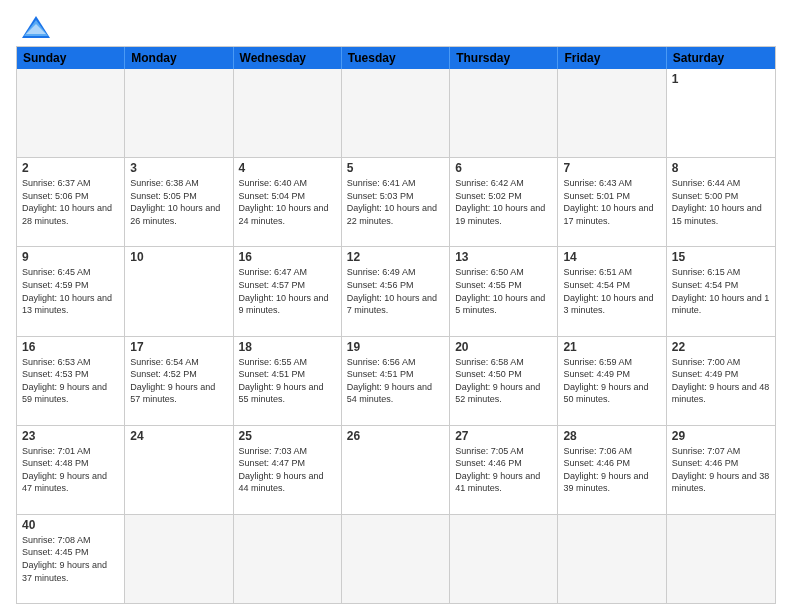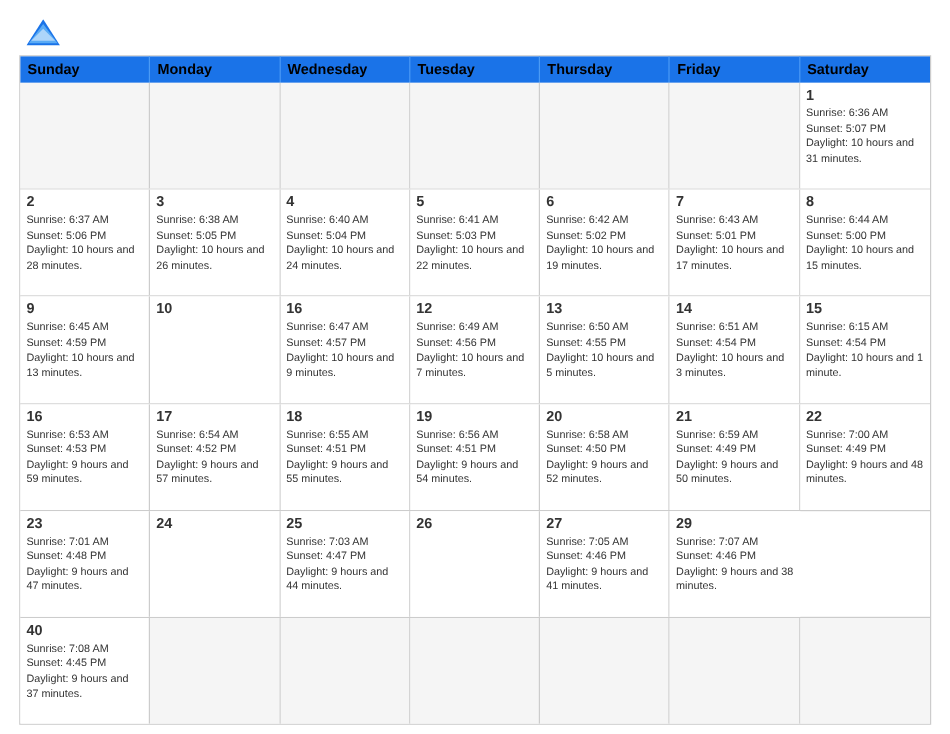--- a/index.html
+++ b/index.html
@@ -140,23 +140,20 @@
     <div class="cal-body">
     <div class="cal-row">
           <div class="cal-cell empty"></div>
           <div class="cal-cell empty"></div>
           <div class="cal-cell empty"></div>
           <div class="cal-cell empty"></div>
           <div class="cal-cell empty"></div>
           <div class="cal-cell empty"></div>
           <div class="cal-cell">
             <span class="day-num">1</span>
-            <div class="cell-info">Sunrise: 6:36 AM
-Sunset: 5:07 PM
-Daylight: 10 hours and 31 minutes.</div>
           </div>
         </div>
         <div class="cal-row">
           <div class="cal-cell">
             <span class="day-num">2</span>
             <div class="cell-info">Sunrise: 6:37 AM
 Sunset: 5:06 PM
 Daylight: 10 hours and 28 minutes.</div>
           </div>
           <div class="cal-cell">
@@ -298,20 +295,26 @@
 Daylight: 9 hours and 44 minutes.</div>
           </div>
           <div class="cal-cell">
             <span class="day-num">26</span>
           </div>
           <div class="cal-cell">
             <span class="day-num">27</span>
             <div class="cell-info">Sunrise: 7:05 AM
 Sunset: 4:46 PM
 Daylight: 9 hours and 41 minutes.</div>
+          </div>
+          <div class="cal-cell">
+            <span class="day-num">28</span>
+            <div class="cell-info">Sunrise: 7:06 AM
+Sunset: 4:46 PM
+Daylight: 9 hours and 39 minutes.</div>
           </div>
           <div class="cal-cell">
             <span class="day-num">29</span>
             <div class="cell-info">Sunrise: 7:07 AM
 Sunset: 4:46 PM
 Daylight: 9 hours and 38 minutes.</div>
           </div>
         </div>
         <div class="cal-row">
           <div class="cal-cell">

